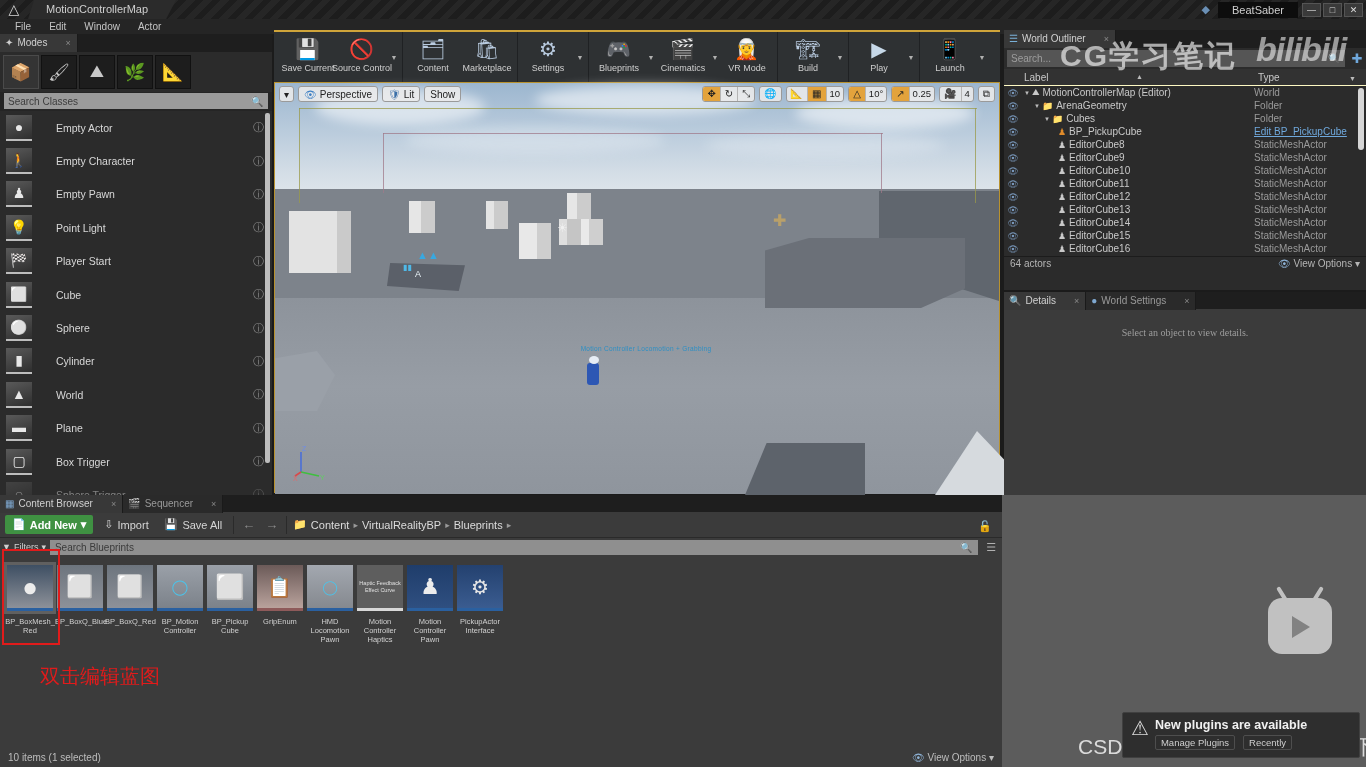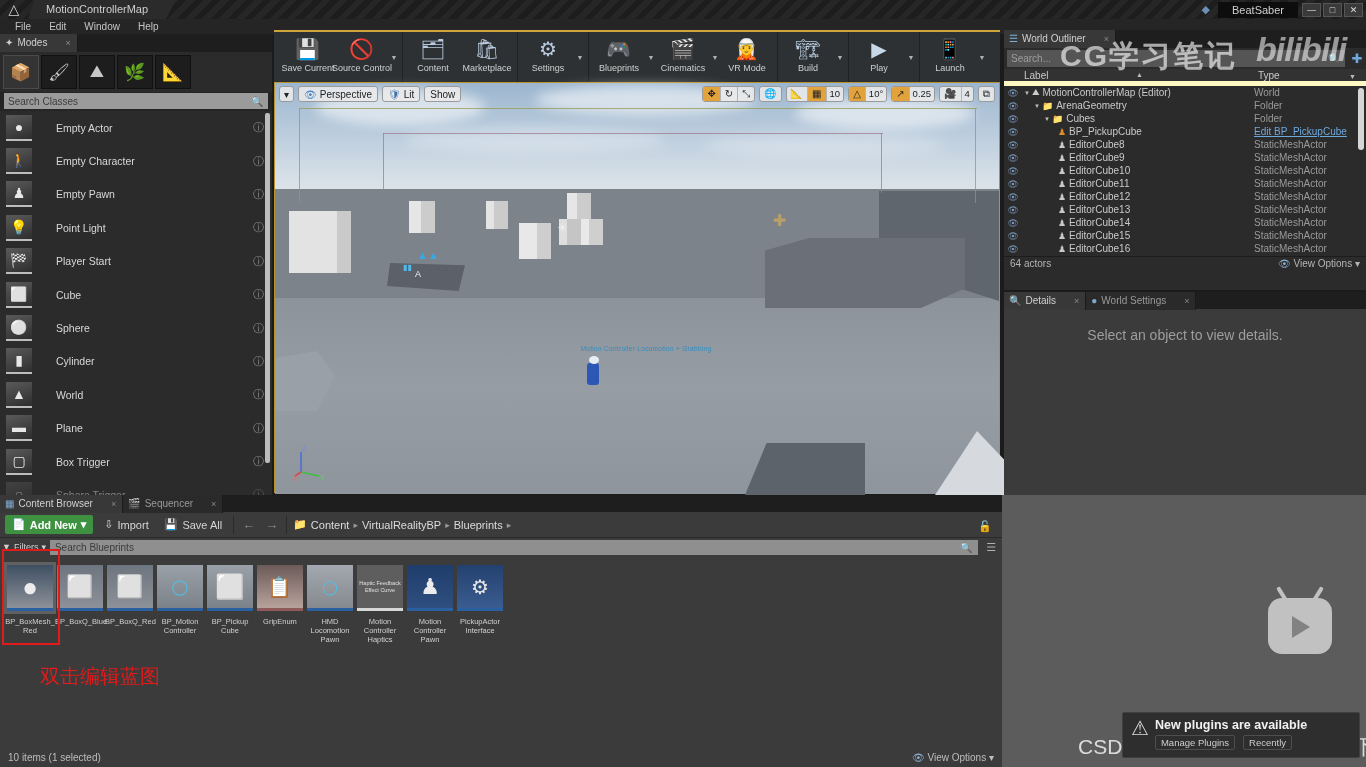--- a/index.html
+++ b/index.html
@@ -185,21 +185,21 @@
     position: absolute; left: 1004px; top: 30px; width: 362px; height: 260px;
     background: #2b2b2b;
   }
   .out-search {
     height: 17px; margin: 2px 3px; background: #555; display: flex; align-items: center;
     padding: 0 4px; color: #9d9d9d; font-size: 10px; justify-content: space-between;
   }
   .plus-ico { width: 18px; text-align: center; color: #6fa8dc; font-size: 13px; }
   .out-head {
     height: 17px; background: #323232; display: flex; align-items: center;
-    border-bottom: 5px solid #fef9c3; font-size: 10px; color: #c9c9c9;
+    border-bottom: 1px solid #fef9c3; font-size: 10px; color: #c9c9c9;
   }
   .out-head .hcol1 { width: 250px; padding-left: 20px; position: relative; }
   .out-head .hcol2 { flex: 1; padding-left: 4px; position: relative; }
   .sort-arrow { position: absolute; left: 132px; top: 1px; font-size: 7px; color: #bbb; }
   .filt-arrow { position: absolute; right: 10px; top: 3px; font-size: 7px; color: #bbb; }
   .out-rows { position: relative; height: 170px; overflow: hidden; }
   .out-row { height: 13px; display: flex; align-items: center; font-size: 10px; }
   .eye { width: 18px; text-align: center; color: #7d9ec4; font-size: 9px; }
   .out-lbl { width: 232px; color: #c9c9c9; display: flex; align-items: center; }
   .out-type { flex: 1; color: #9a9a9a; font-size: 10px; }
@@ -216,21 +216,21 @@
     height: 14px; background: #2b2b2b; border-top: 1px solid #1c1c1c;
     display: flex; align-items: center; justify-content: space-between;
     padding: 0 6px; font-size: 10px; color: #b5b5b5;
   }
   .details-panel {
     position: absolute; left: 1004px; top: 292px; width: 362px; height: 475px;
     background: #3b3b3b;
   }
   .det-tabbar { height: 17px; background: #1e1e1e; display: flex; }
   .det-empty {
-    text-align: center; color: #9d9d9d; font-size: 14px; padding-top: 18px;
+    text-align: center; color: #9d9d9d; font-size: 10px; padding-top: 18px; font-family: Liberation Serif, serif;
   }
 
   
   .wm-cg {
     position: absolute; left: 1060px; top: 36px; font-size: 30px; font-weight: bold;
     color: rgba(255,255,255,0.62); letter-spacing: 2px; pointer-events: none;
   }
   .wm-bili {
     position: absolute; left: 1256px; top: 30px; font-size: 34px; font-weight: bold;
     color: rgba(255,255,255,0.55); font-style: italic; letter-spacing: -1px;
@@ -342,21 +342,21 @@
       <span class="wbtn">—</span>
       <span class="wbtn">□</span>
       <span class="wbtn">✕</span>
     </div>
   </div>
 
   <div class="menubar">
     <span class="mi">File</span>
     <span class="mi">Edit</span>
     <span class="mi">Window</span>
-    <span class="mi">Help</span>
+    <span class="mi">Actor</span>
   </div>
 
   <div class="modes-panel">
     <div class="panel-tabbar">
       <div class="panel-tab">
         <span style="color:#cfcfcf;">✦</span>
         <span>Modes</span>
         <span class="tab-x">×</span>
       </div>
     </div>

